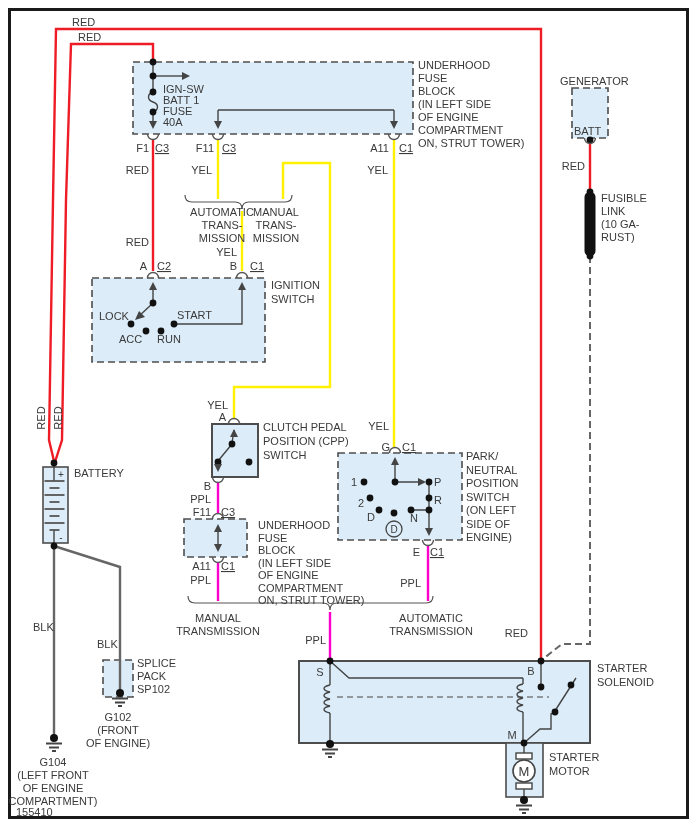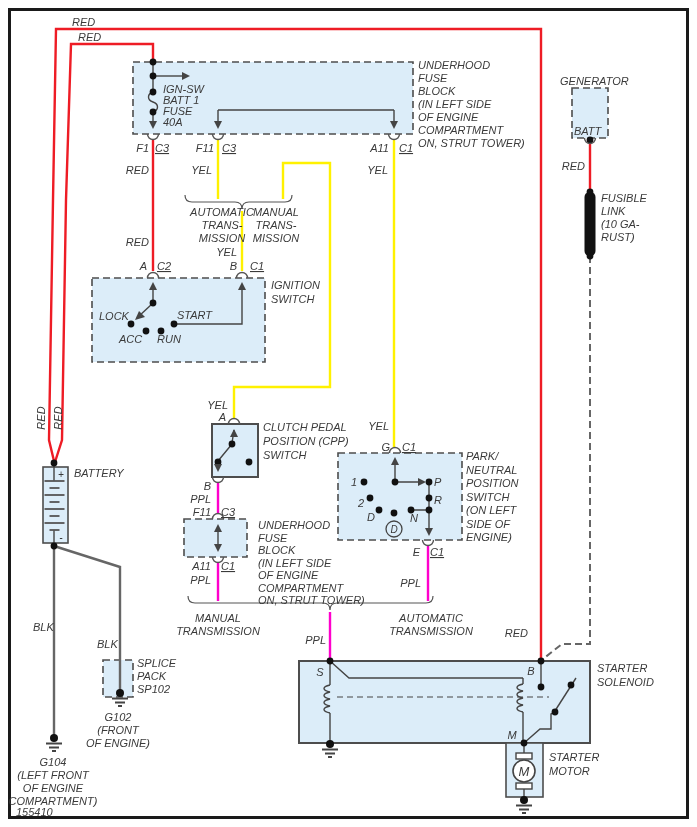--- a/index.html
+++ b/index.html
@@ -1,16 +1,16 @@
 <!DOCTYPE html>
 <html><head>
 <meta charset="utf-8">
 <style>
   html,body{margin:0;padding:0;background:#fff;}
-  .stage{width:624px;height:827px;position:relative;background:#fff;font-style:italic;}
+  .stage{width:624px;height:827px;position:relative;background:#fff;}
   svg{display:block;}
   text{font-family:"Liberation Sans","DejaVu Sans",sans-serif;font-size:11px;fill:#3a3a3a;}
   .e{text-anchor:end}.m{text-anchor:middle}
   .u{text-decoration:underline}
   .sm{font-size:10px}
   .mot{font-size:13px}
   .box{fill:var(--fill);stroke:var(--outline);stroke-width:1.6;}
   .dash{stroke-dasharray:7,4;}
   .solid2{stroke-width:2;}
   .w{fill:none;stroke-width:2.4;}

